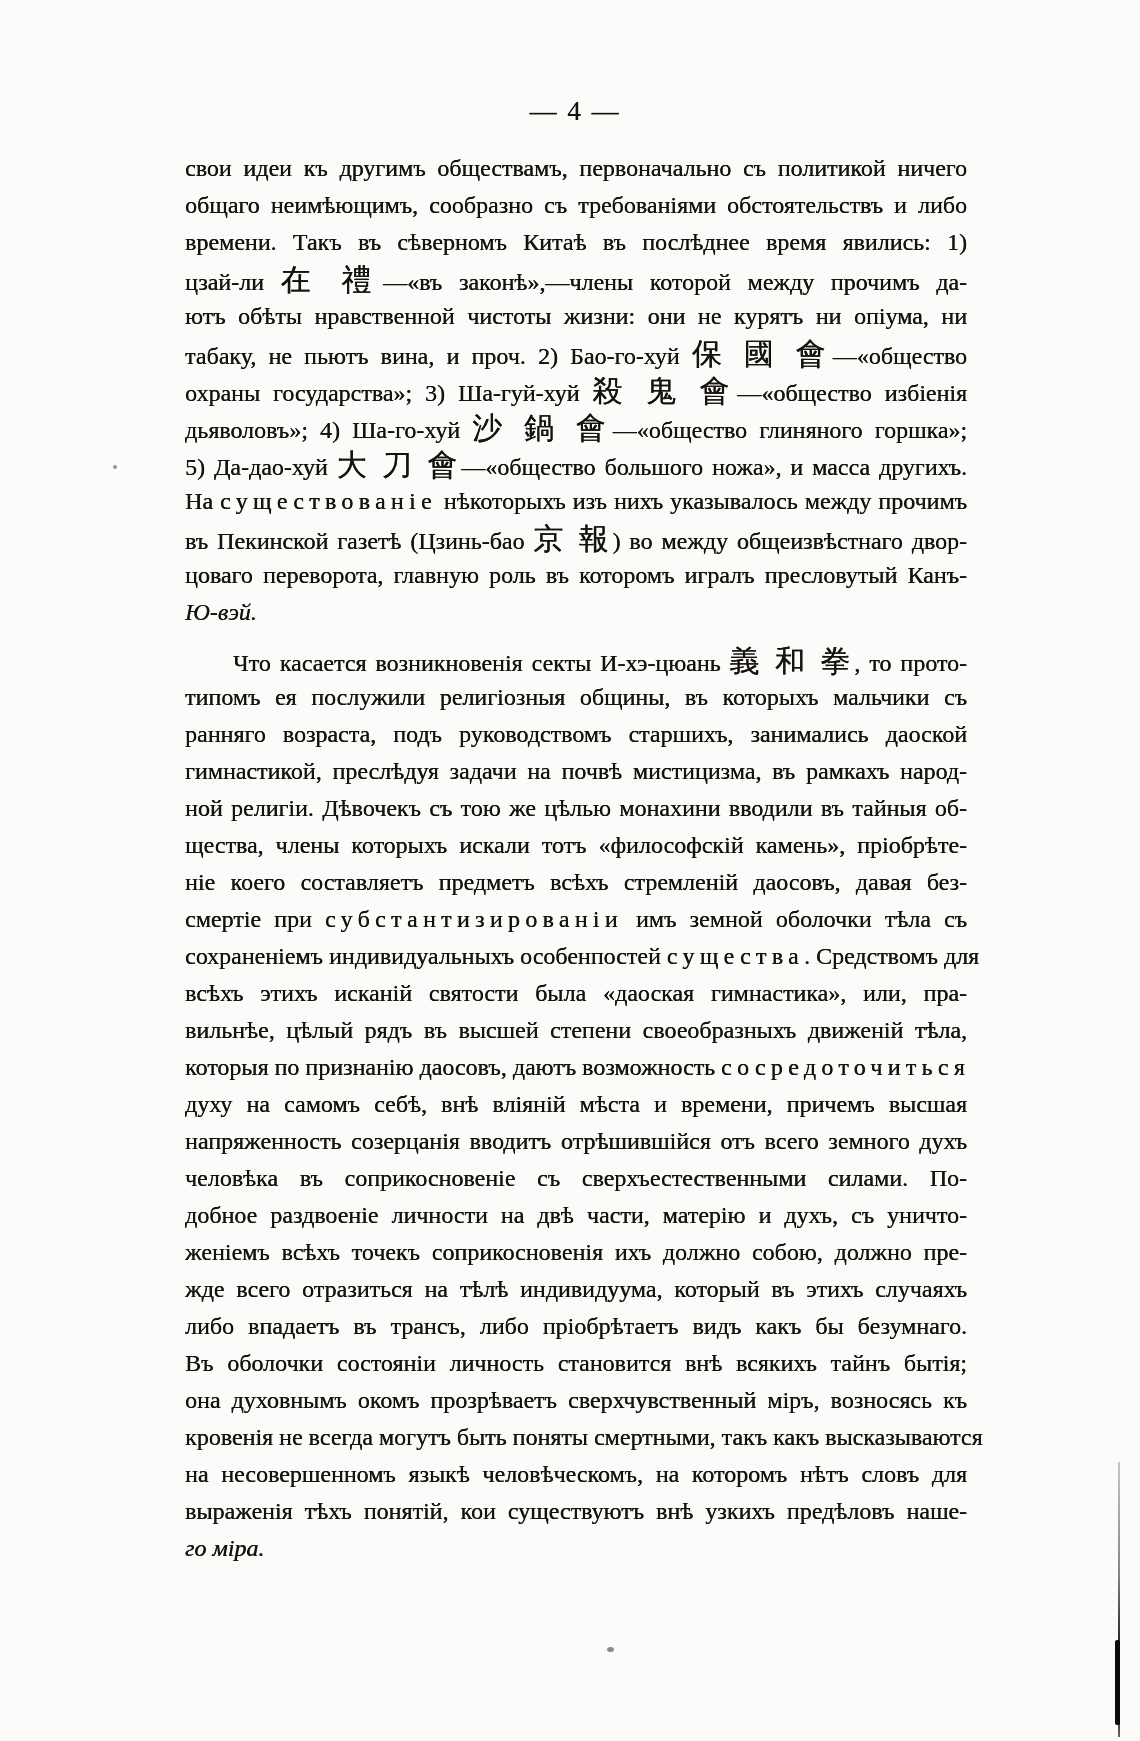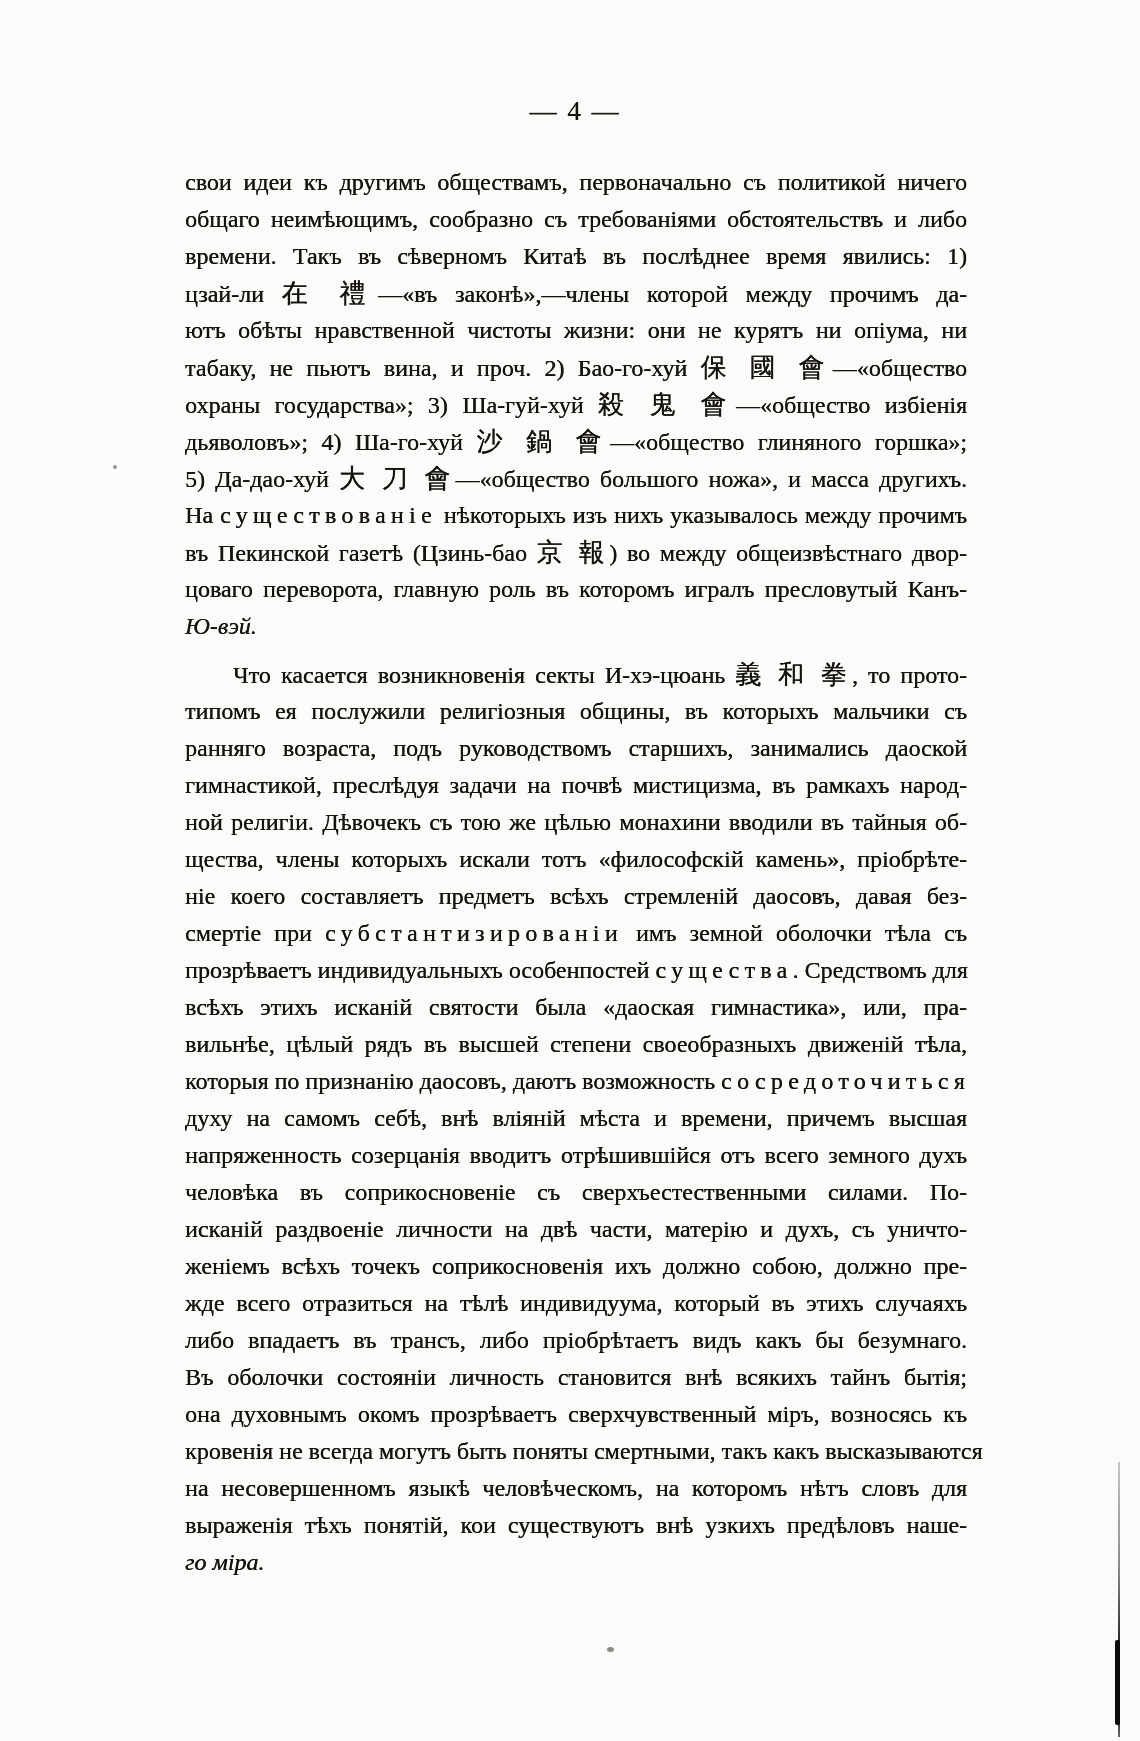--- a/index.html
+++ b/index.html
@@ -21,21 +21,21 @@
     left: 185px;
     width: 780px;
     text-align: center;
     font-size: 27px;
     letter-spacing: 2px;
     color: #16130f;
     text-shadow: 0.3px 0 0 currentColor;
   }
   .text-block {
     position: absolute;
-    top: 164px;
+    top: 150px;
     left: 185px;
     width: 782px;
     font-size: 24px;
     text-shadow: 0.3px 0 0 currentColor;
   }
   .line {
     height: 37px;
     line-height: 37px;
     text-align: justify;
     text-align-last: justify;
@@ -46,21 +46,21 @@
     font-style: italic;
   }
   .line.indent {
     text-indent: 48px;
     margin-top: 11px;
   }
   .spaced {
     letter-spacing: 0.22em;
   }
   .cjk {
-    font-size: 26px;
+    font-size: 30px;
     letter-spacing: 1px;
   }
   
   .scan-line {
     position: absolute;
     left: 1118px;
     top: 1462px;
     width: 2px;
     height: 275px;
     background: linear-gradient(to bottom,
@@ -119,28 +119,28 @@
     <div class="line"><span>цоваго переворота, главную роль въ которомъ игралъ пресловутый Канъ-</span></div>
     <div class="line last"><span>Ю-вэй.</span></div>
     <div class="line indent"><span>Что касается возникновенія секты И-хэ-цюань </span><span class="cjk">義 和 拳</span><span>, то прото-</span></div>
     <div class="line"><span>типомъ ея послужили религіозныя общины, въ которыхъ мальчики съ</span></div>
     <div class="line"><span>ранняго возраста, подъ руководствомъ старшихъ, занимались даоской</span></div>
     <div class="line"><span>гимнастикой, преслѣдуя задачи на почвѣ мистицизма, въ рамкахъ народ-</span></div>
     <div class="line"><span>ной религіи. Дѣвочекъ съ тою же цѣлью монахини вводили въ тайныя об-</span></div>
     <div class="line"><span>щества, члены которыхъ искали тотъ «философскій камень», пріобрѣте-</span></div>
     <div class="line"><span>ніе коего составляетъ предметъ всѣхъ стремленій даосовъ, давая без-</span></div>
     <div class="line"><span>смертіе при </span><span class="spaced">субстантизированіи</span><span> имъ земной оболочки тѣла съ</span></div>
-    <div class="line"><span>прозрѣваетъ индивидуальныхъ особенпостей </span><span class="spaced">существа</span><span>. Средствомъ для</span></div>
+    <div class="line"><span>сохраненіемъ индивидуальныхъ особенпостей </span><span class="spaced">существа</span><span>. Средствомъ для</span></div>
     <div class="line"><span>всѣхъ этихъ исканій святости была «даоская гимнастика», или, пра-</span></div>
     <div class="line"><span>вильнѣе, цѣлый рядъ въ высшей степени своеобразныхъ движеній тѣла,</span></div>
     <div class="line"><span>которыя по признанію даосовъ, даютъ возможность </span><span class="spaced">сосредоточиться</span></div>
     <div class="line"><span>духу на самомъ себѣ, внѣ вліяній мѣста и времени, причемъ высшая</span></div>
     <div class="line"><span>напряженность созерцанія вводитъ отрѣшившійся отъ всего земного духъ</span></div>
     <div class="line"><span>человѣка въ соприкосновеніе съ сверхъестественными силами. По-</span></div>
-    <div class="line"><span>исканій раздвоеніе личности на двѣ части, матерію и духъ, съ уничто-</span></div>
+    <div class="line"><span>добное раздвоеніе личности на двѣ части, матерію и духъ, съ уничто-</span></div>
     <div class="line"><span>женіемъ всѣхъ точекъ соприкосновенія ихъ должно собою, должно пре-</span></div>
     <div class="line"><span>жде всего отразиться на тѣлѣ индивидуума, который въ этихъ случаяхъ</span></div>
     <div class="line"><span>либо впадаетъ въ трансъ, либо пріобрѣтаетъ видъ какъ бы безумнаго.</span></div>
     <div class="line"><span>Въ оболочки состояніи личность становится внѣ всякихъ тайнъ бытія;</span></div>
     <div class="line"><span>она духовнымъ окомъ прозрѣваетъ сверхчувственный міръ, возносясь къ</span></div>
     <div class="line"><span>кровенія не всегда могутъ быть поняты смертными, такъ какъ высказываются</span></div>
     <div class="line"><span>на несовершенномъ языкѣ человѣческомъ, на которомъ нѣтъ словъ для</span></div>
     <div class="line"><span>выраженія тѣхъ понятій, кои существуютъ внѣ узкихъ предѣловъ наше-</span></div>
     <div class="line last"><span>го міра.</span></div>
   </div>

